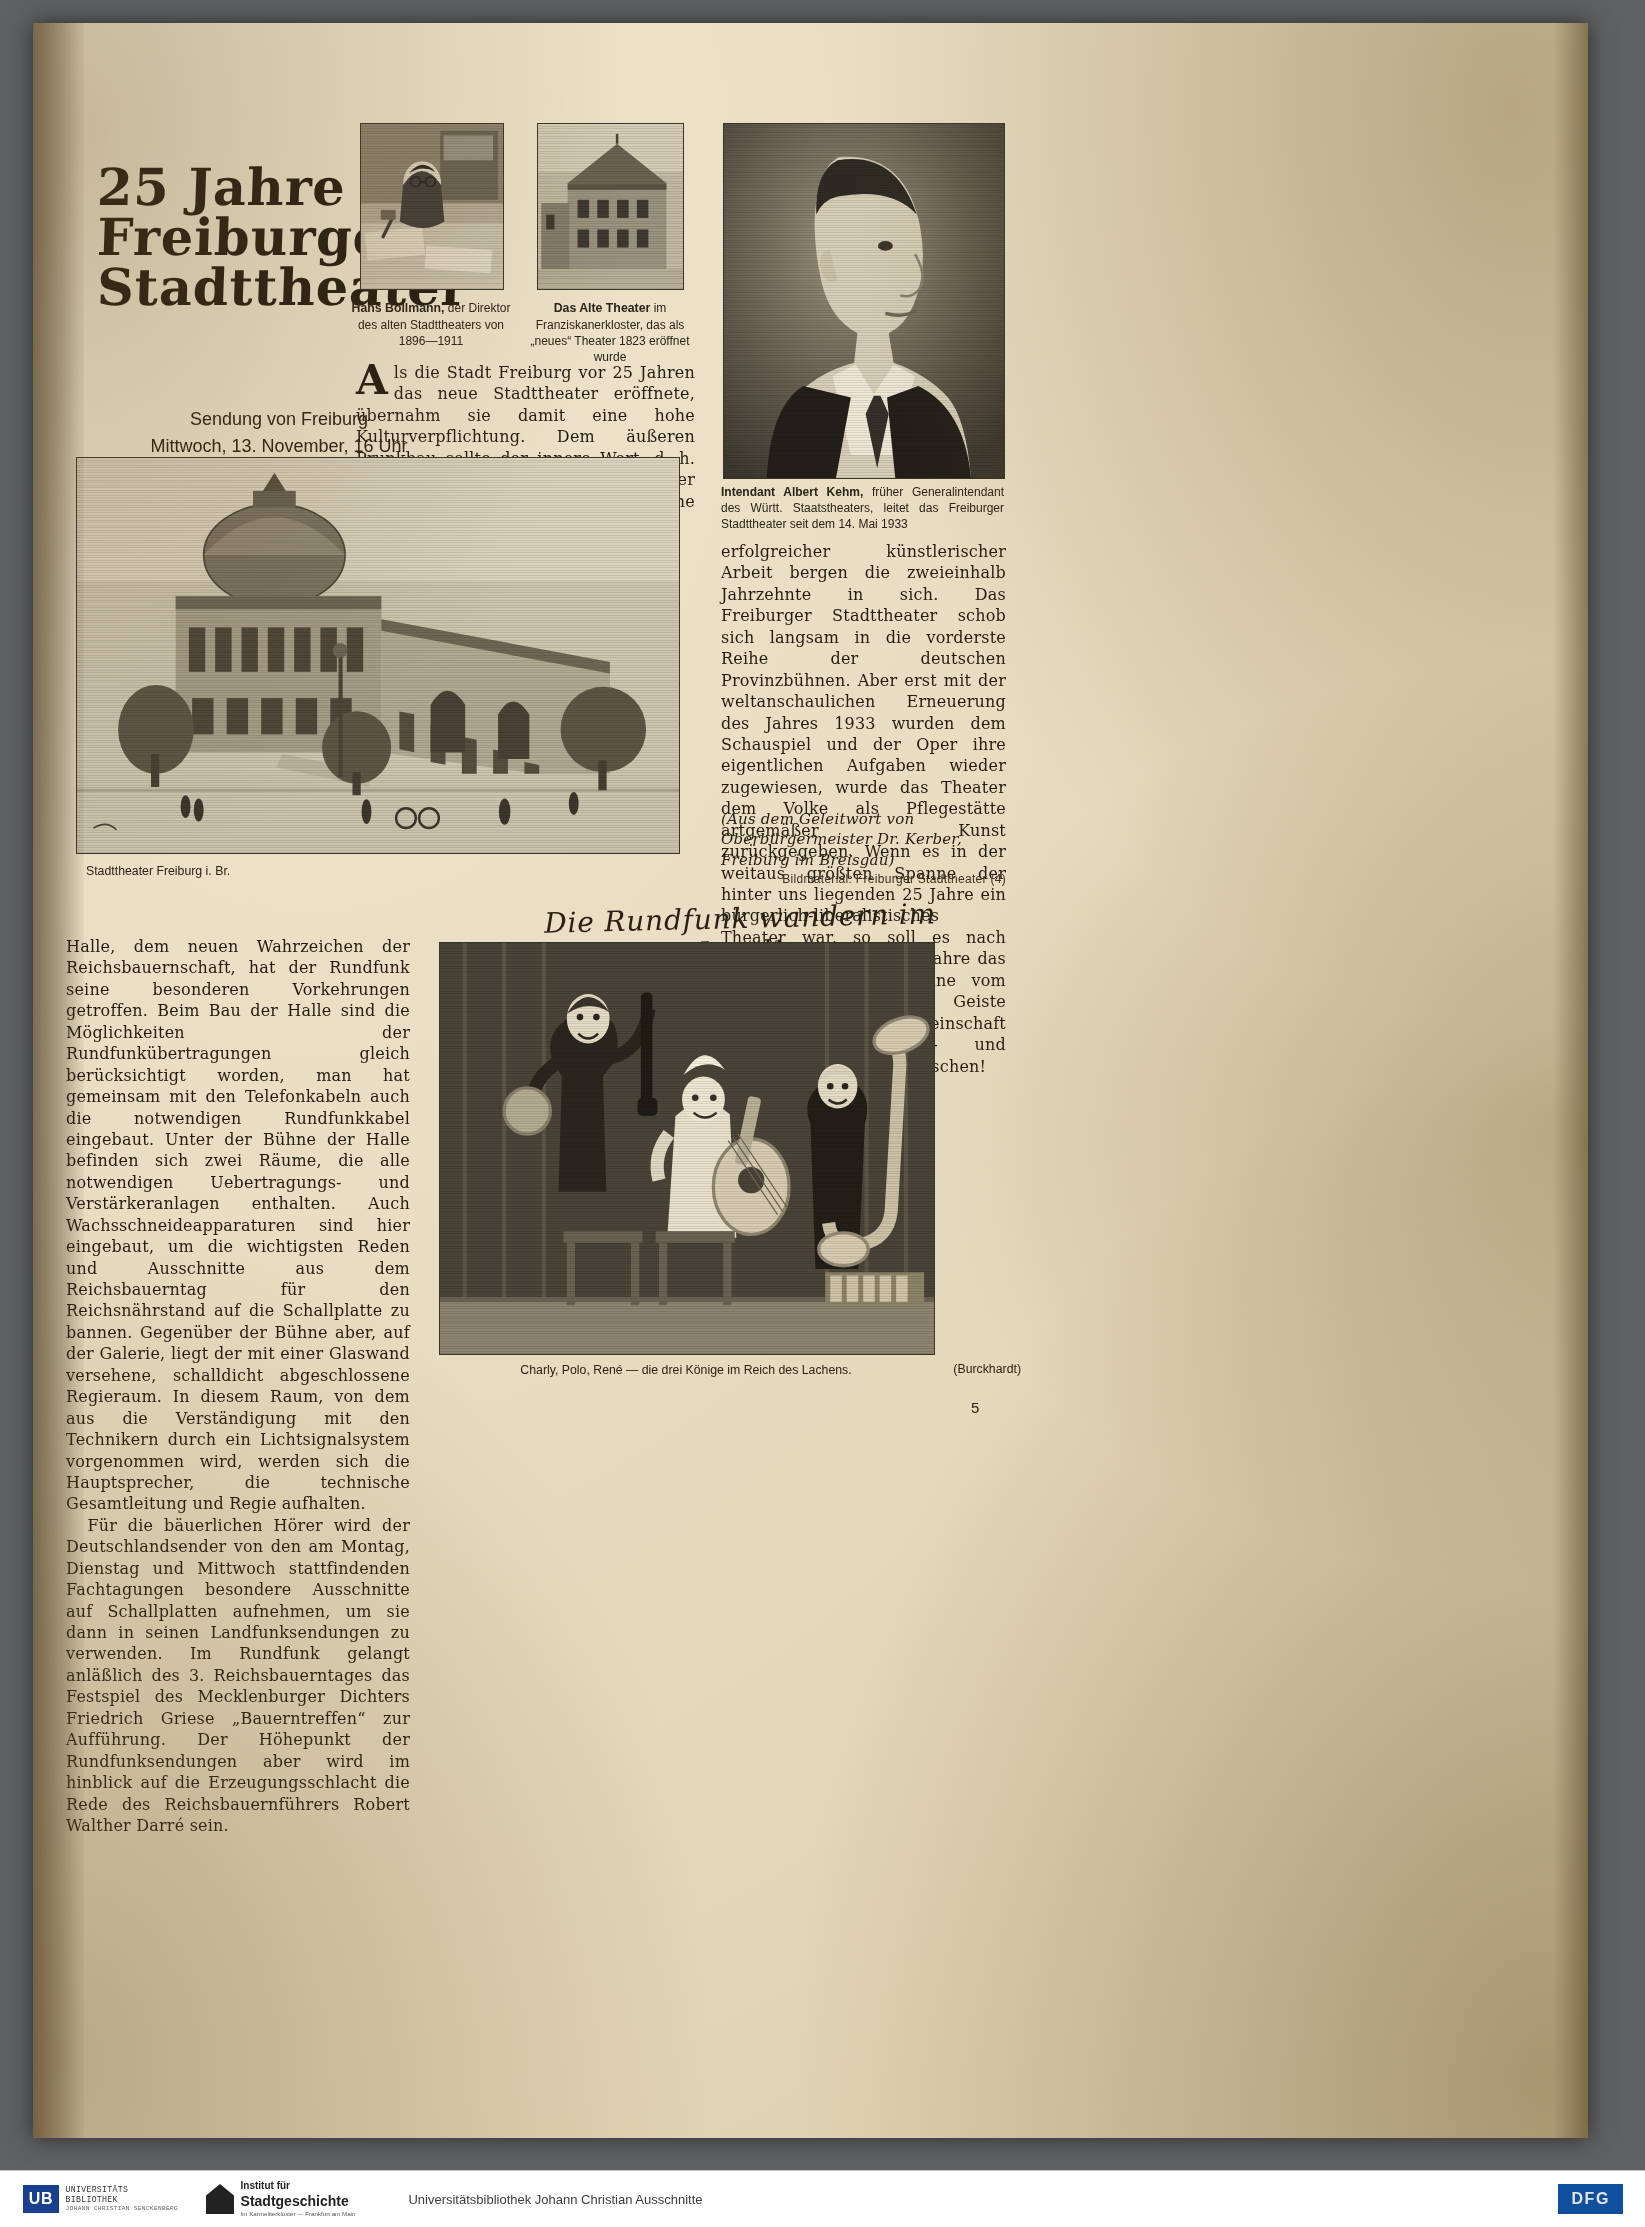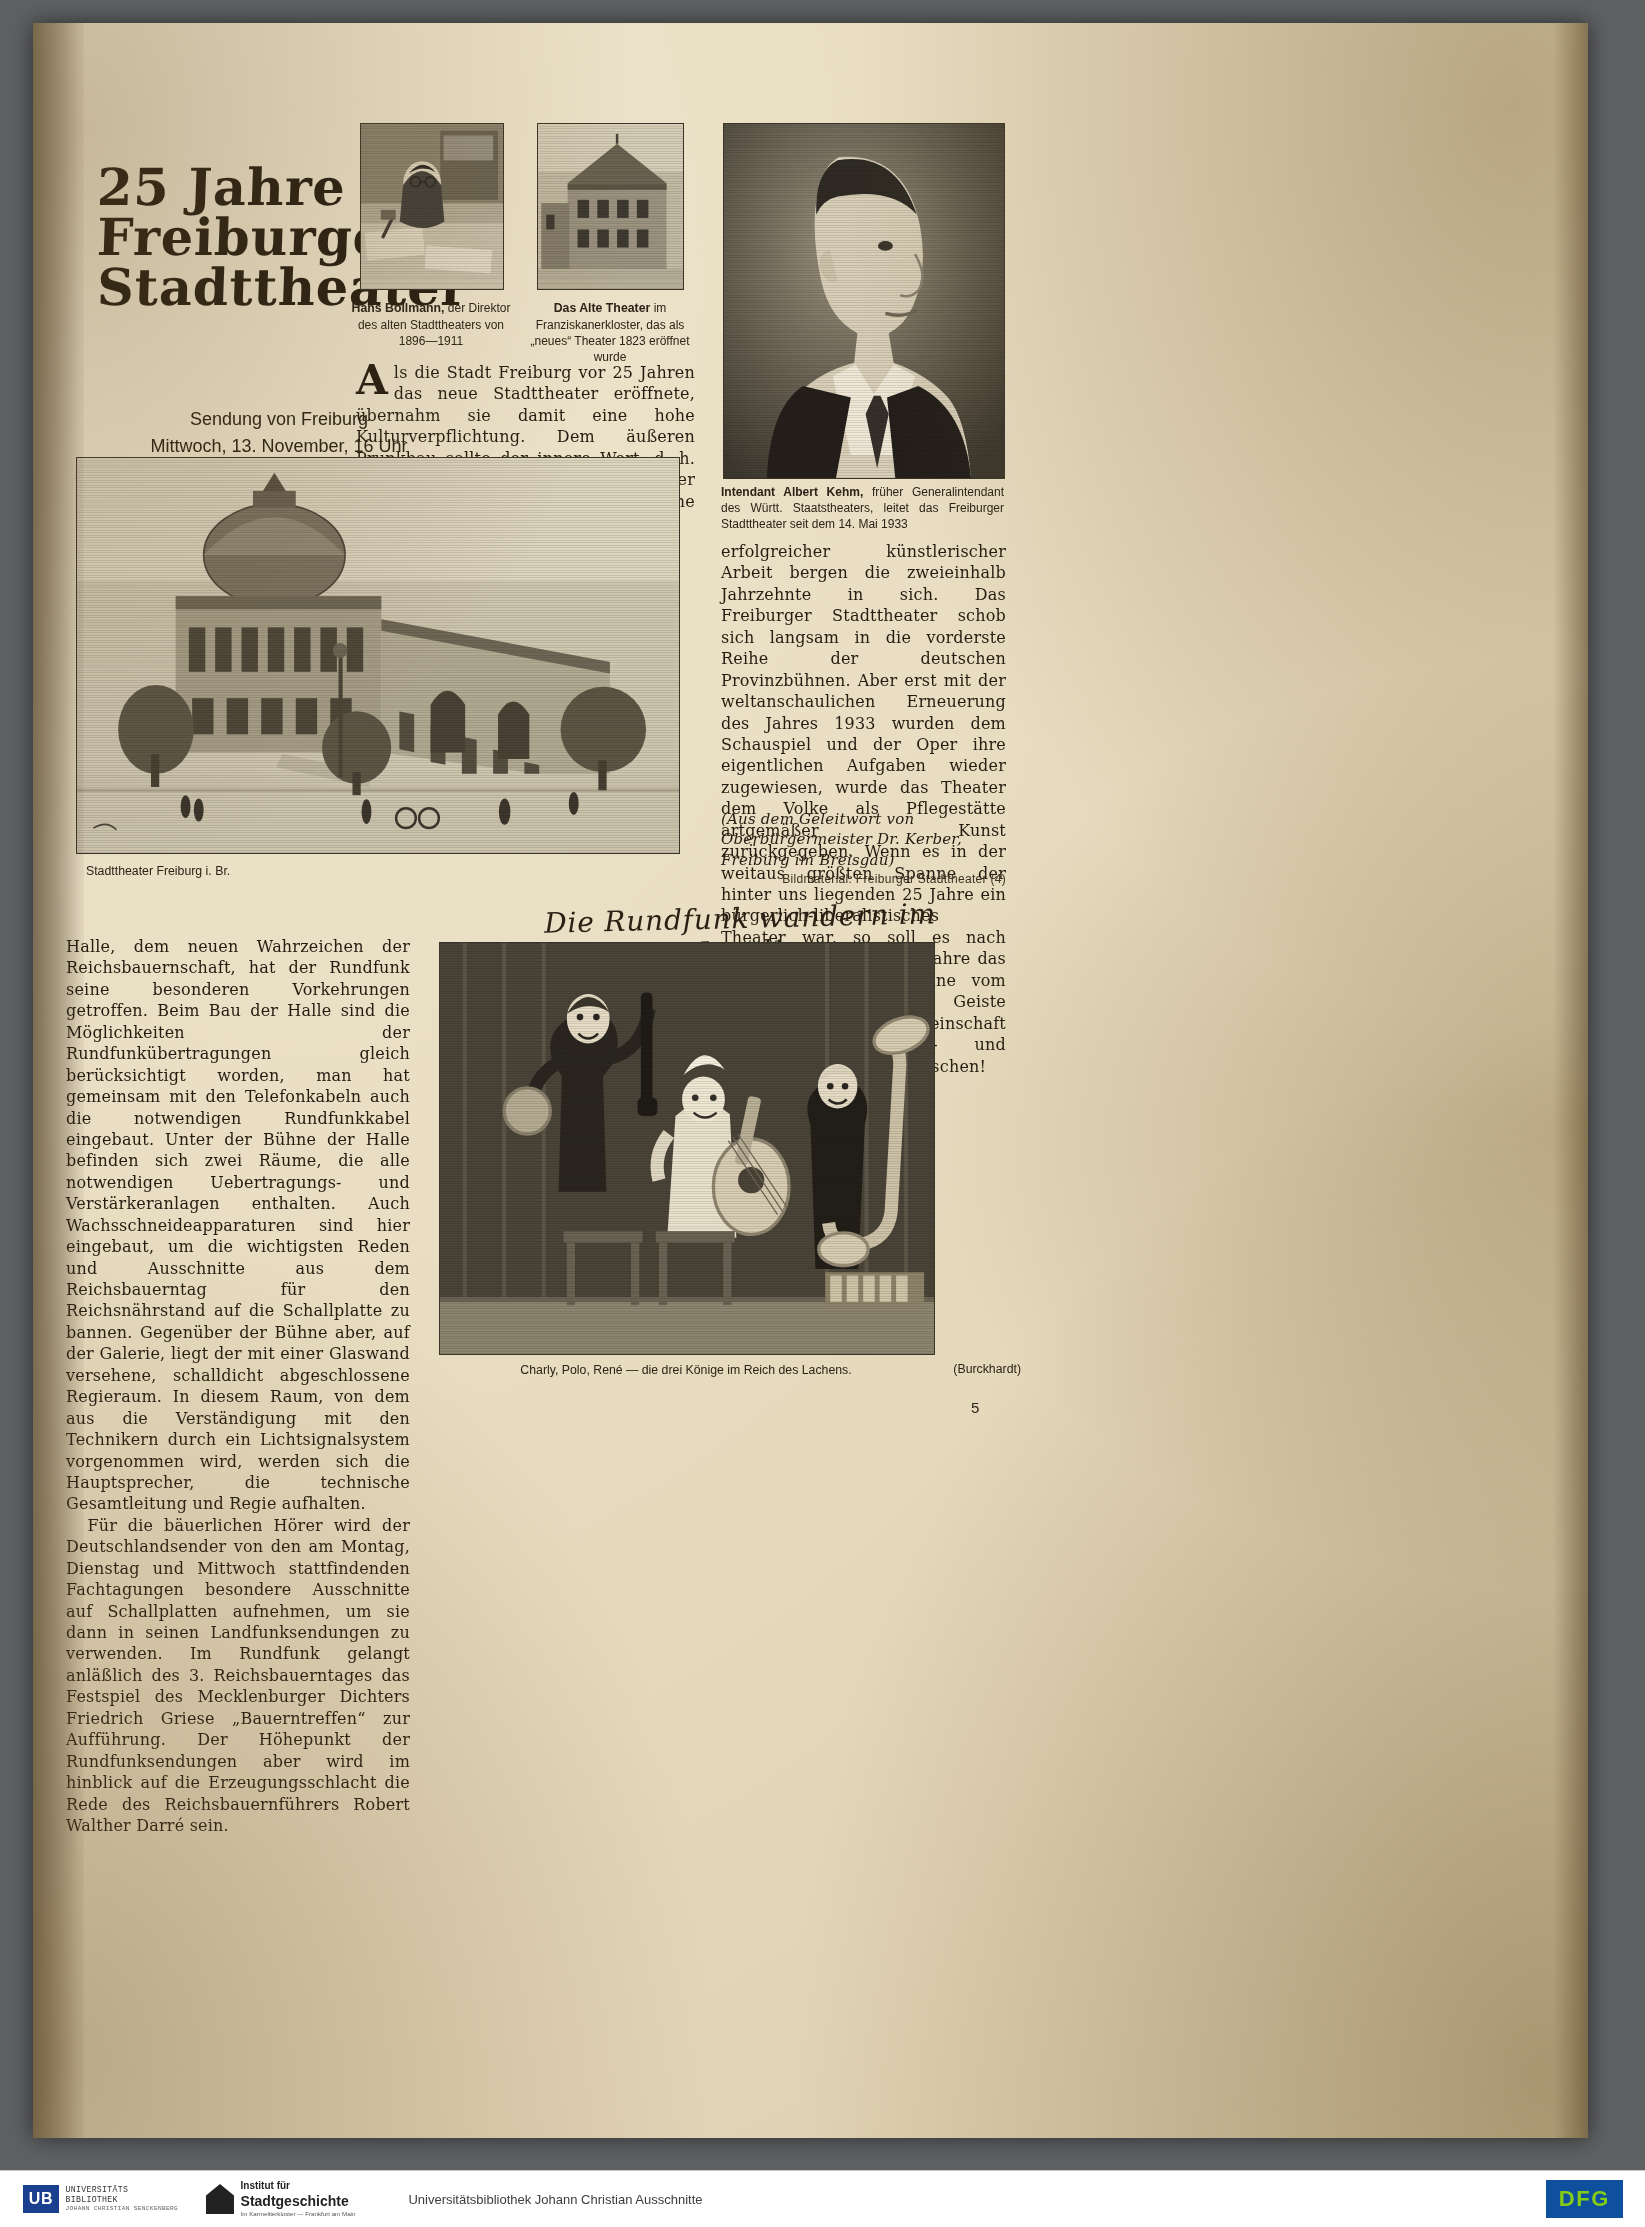--- a/index.html
+++ b/index.html
@@ -271,24 +271,24 @@
   #footer-note {
     margin-left: 53px;
     font-family: "Liberation Sans", sans-serif;
     font-size: 13px;
     color: #3d3d3d;
   }
   #logo-dfg {
     margin-left: auto;
     margin-right: 23px;
     background: #0e4f9e;
-    color: #84cc16;
+    color: #e5e5e5;
     font-family: "Liberation Sans", sans-serif;
     font-weight: 700;
-    font-size: 22px;
+    font-size: 16px;
     letter-spacing: 1.6px;
     padding: 5.8px 13px;
   }
 
   
   .ph-inner { position: absolute; inset: 0; }
 
   
   .halftone:after {
     content: "";

